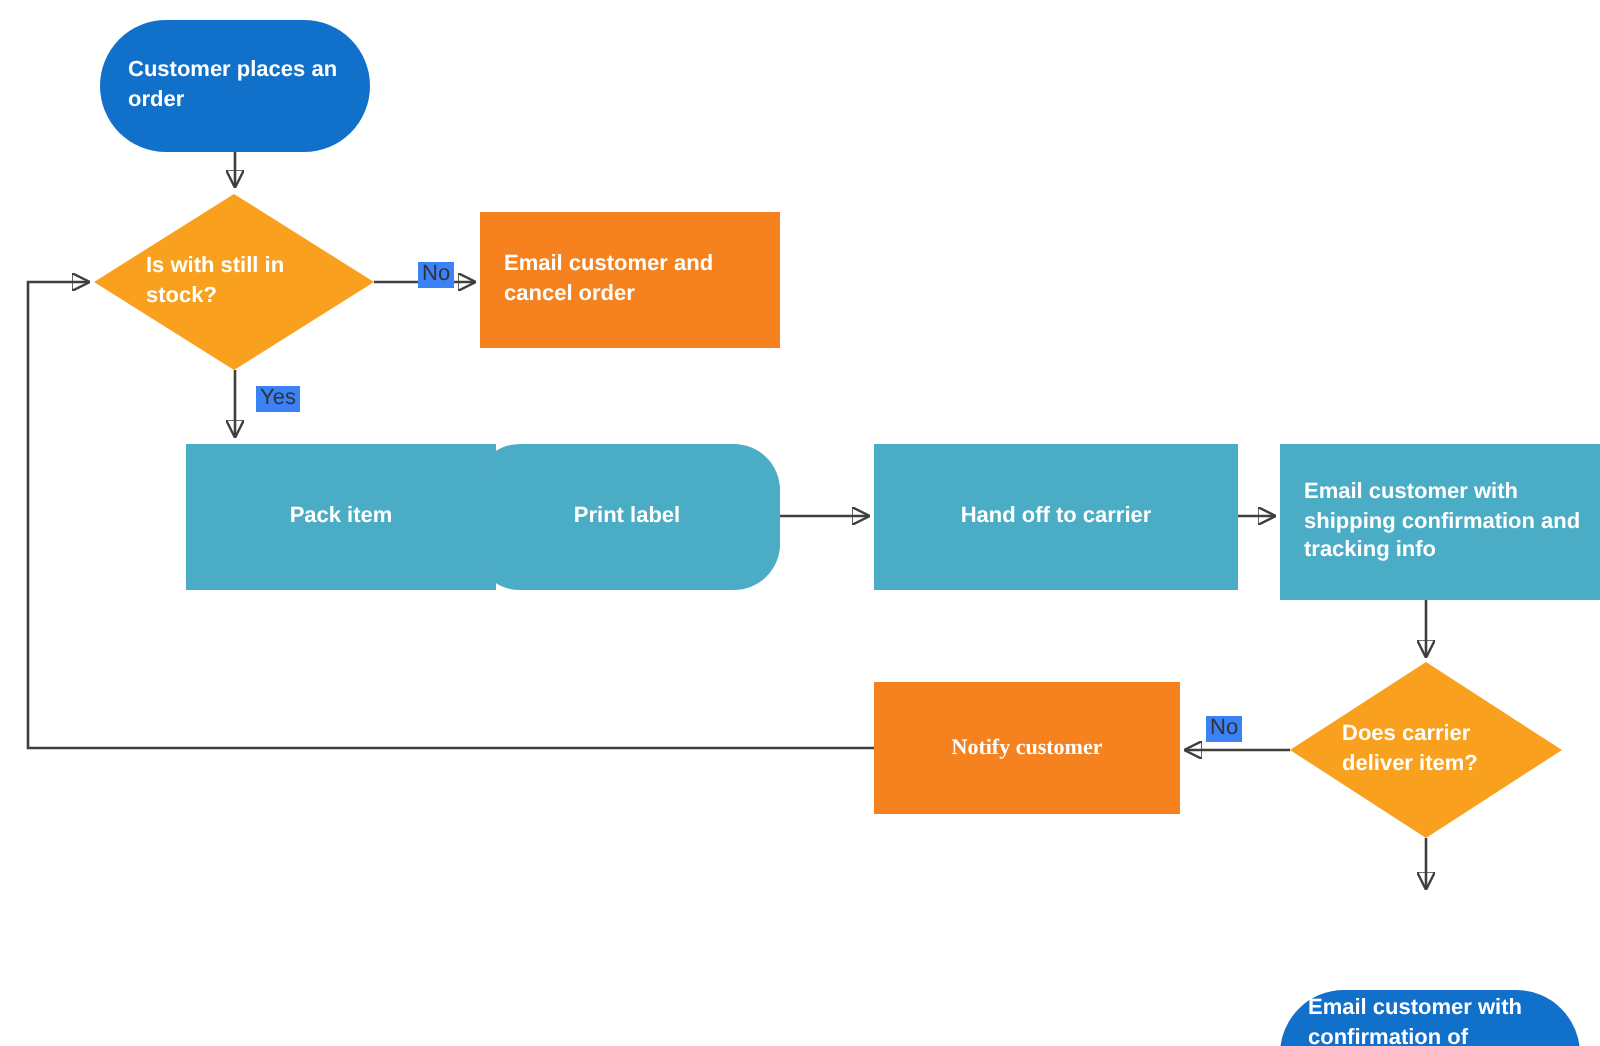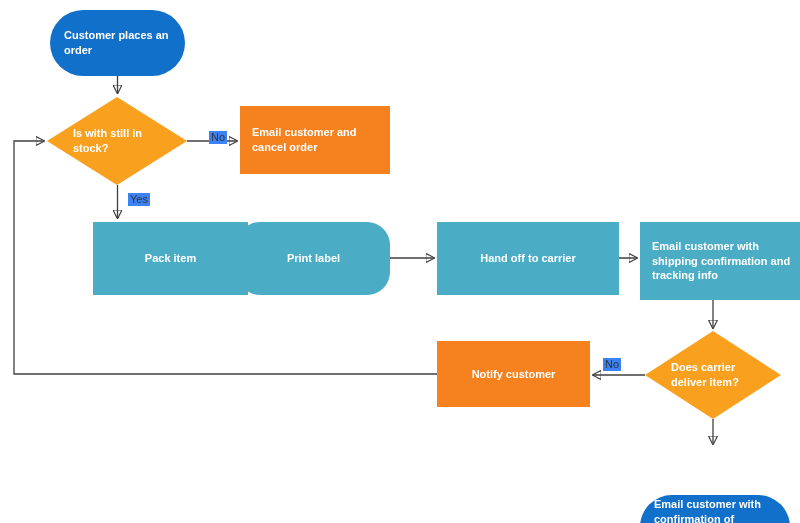--- a/index.html
+++ b/index.html
@@ -113,21 +113,21 @@
   </div>
 
   <div class="node process-teal" style="left:640px; top:222px; width:170px; height:78px;">
     <span>Email customer with shipping confirmation and tracking info</span>
   </div>
 
   <div class="node decision" style="left:645px; top:331px; width:136px; height:88px;">
     <span>Does carrier deliver item?</span>
   </div>
 
-  <div class="node process-orange" style="left:437px; top:341px; width:153px; height:66px;">
+  <div class="node process-orange" style="left:437px; top:341px; width:153px; height:66px;font-family:Liberation Serif, serif;">
     <span>Notify customer</span>
   </div>
 
   <div class="node terminator" style="left:640px; top:447px; width:150px; height:64px;margin-top:48px;">
     <span>Email customer with confirmation of delivery and return instructions</span>
   </div>
 
   <span class="edge-label" style="left:209px; top:131px;">No</span>
   <span class="edge-label" style="left:128px; top:193px;">Yes</span>
   <span class="edge-label" style="left:603px; top:358px;">No</span>

